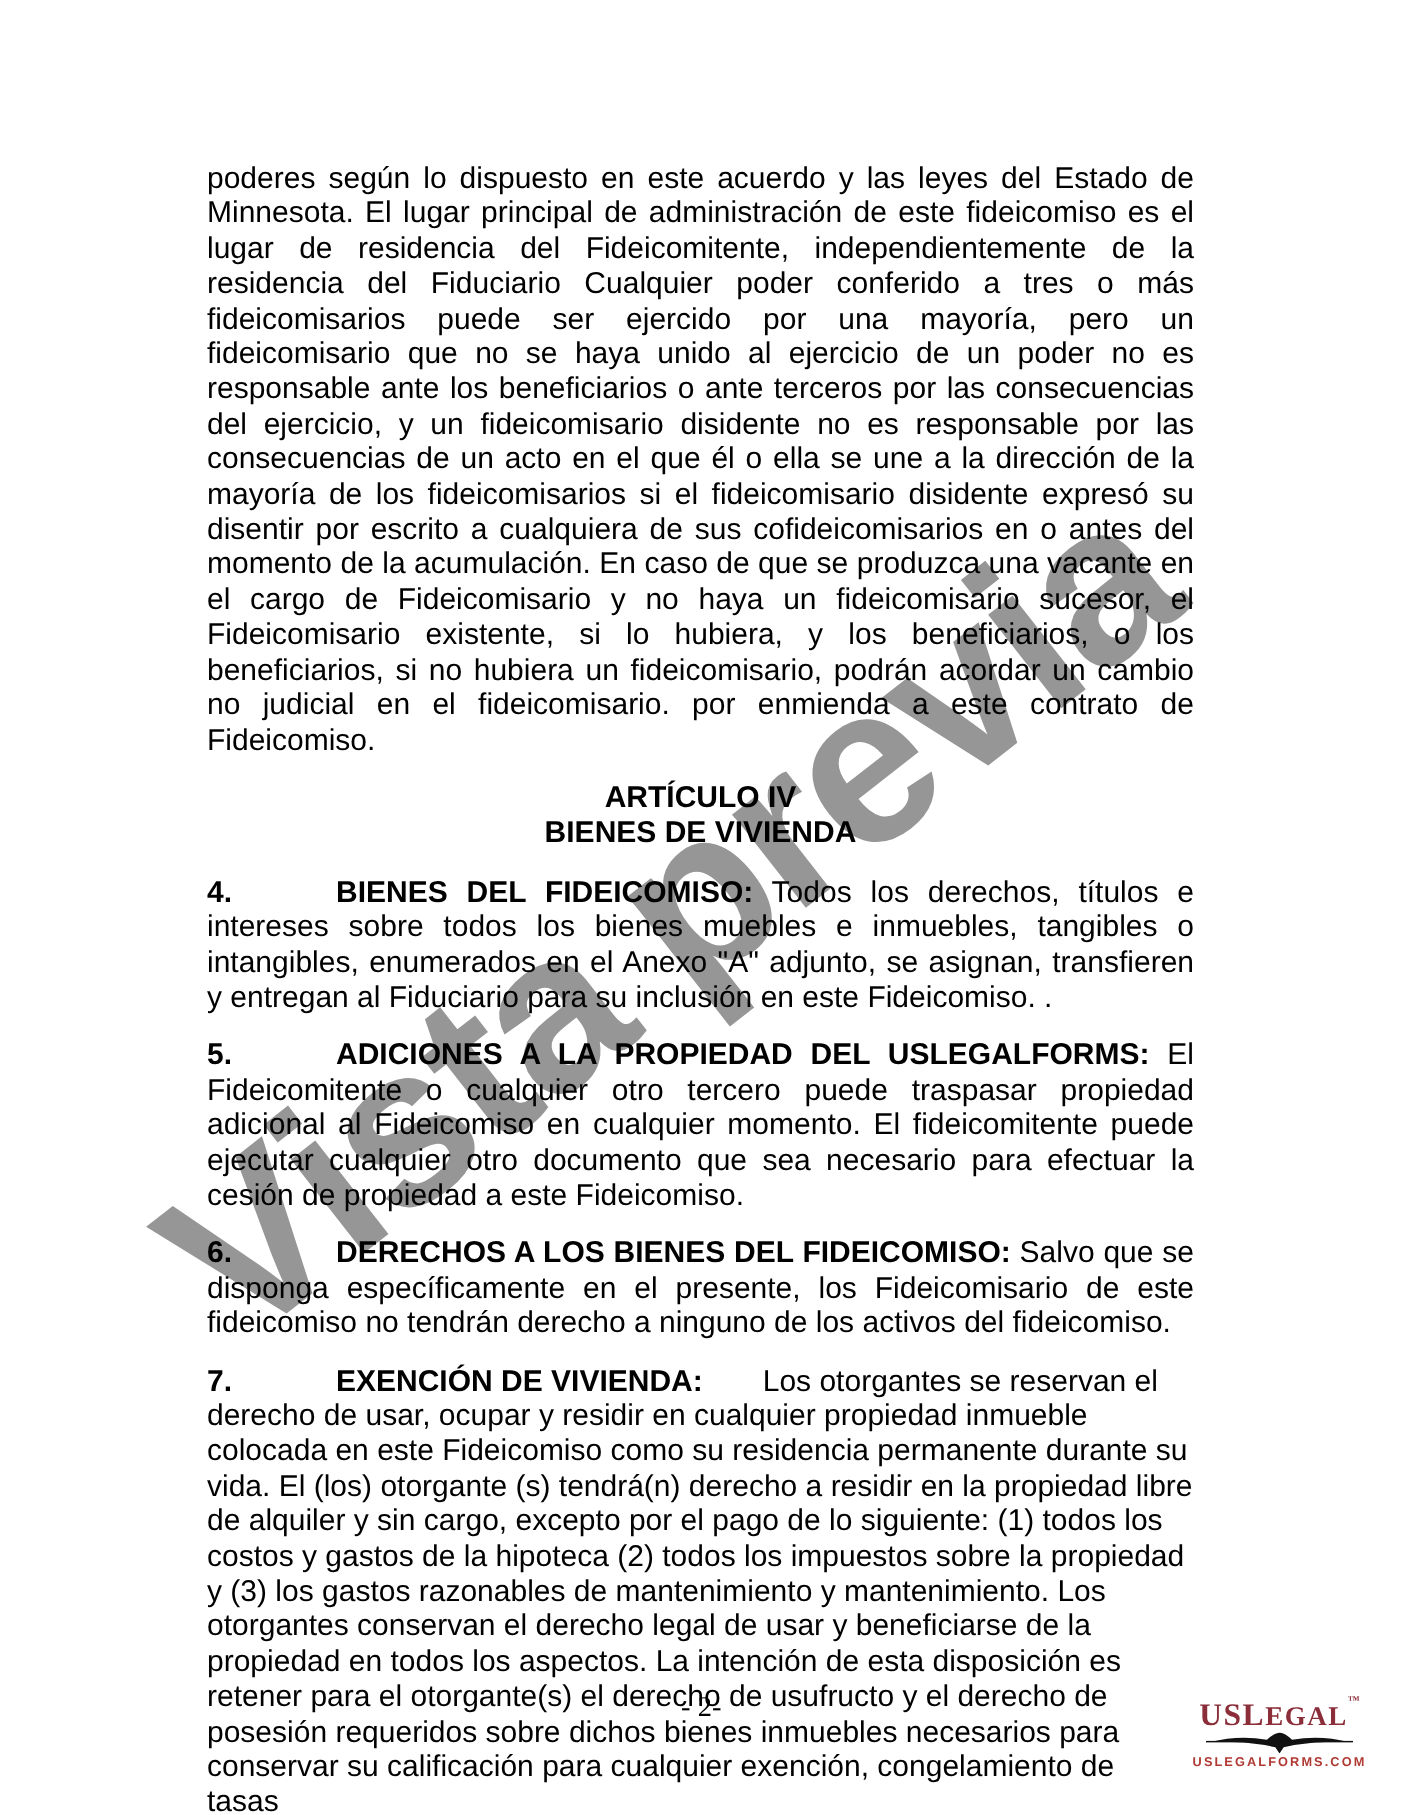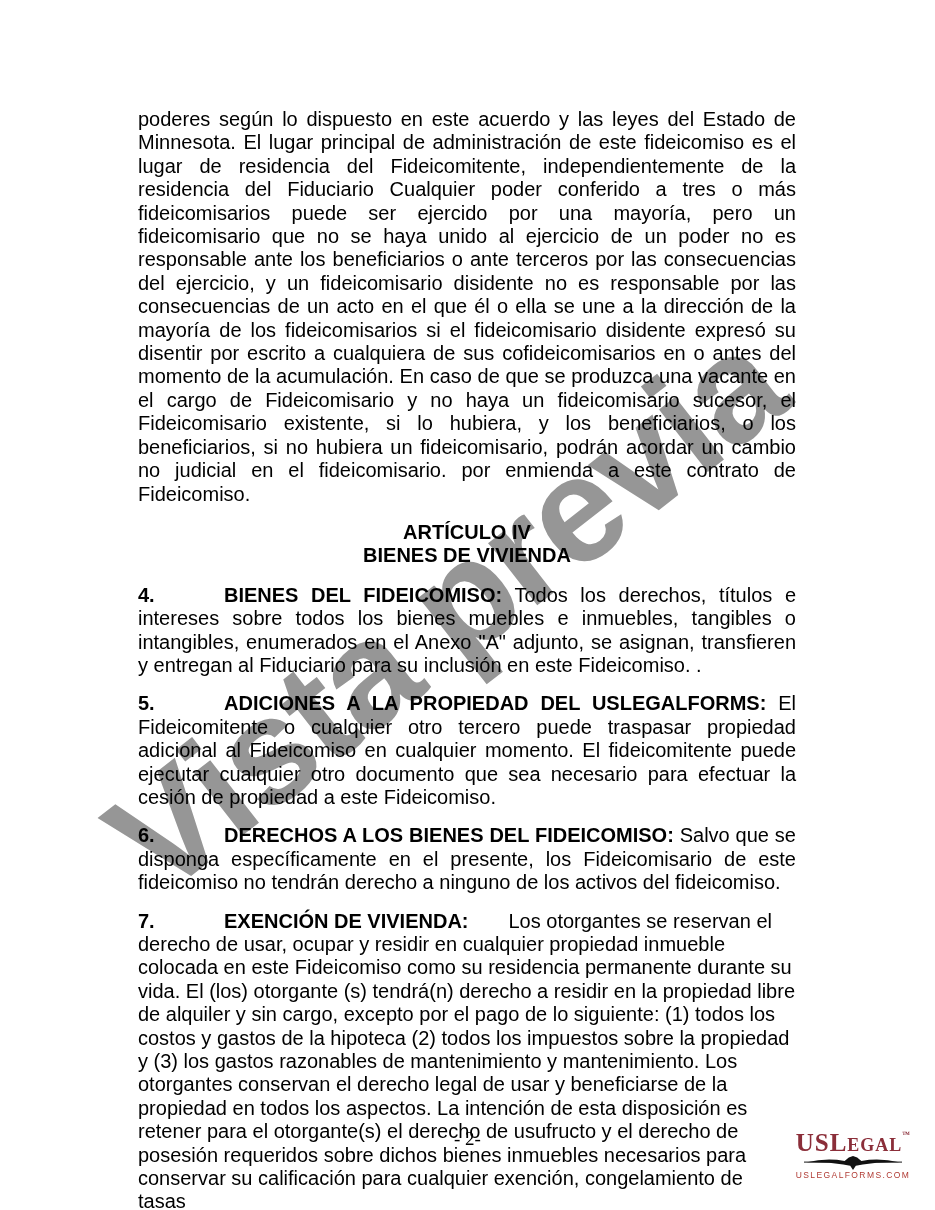--- a/index.html
+++ b/index.html
@@ -62,27 +62,27 @@
     z-index:1;
     line-height:1;
   }
   .logo-text{
     font-family:"Liberation Serif", serif;
     font-weight:700;
     color:#8b2e39;
     letter-spacing:1px;
     white-space:nowrap;
   }
-  .logo-big{font-size:25px;}
+  .logo-big{font-size:21px;}
   .logo-small{font-size:18px;}
   .logo-tm{font-size:8px;vertical-align:14px;letter-spacing:0;}
   .logo-eagle{display:block;margin:1px auto 1px auto;}
   .logo-url{
     font-size:8.5px;
-    font-weight:400;
+    font-weight:700;
     color:#b03a33;
     letter-spacing:1.4px;
     white-space:nowrap;
   }
 </style>
 </head>
 <body>
 
 <div class="watermark">Vista previa</div>
 

